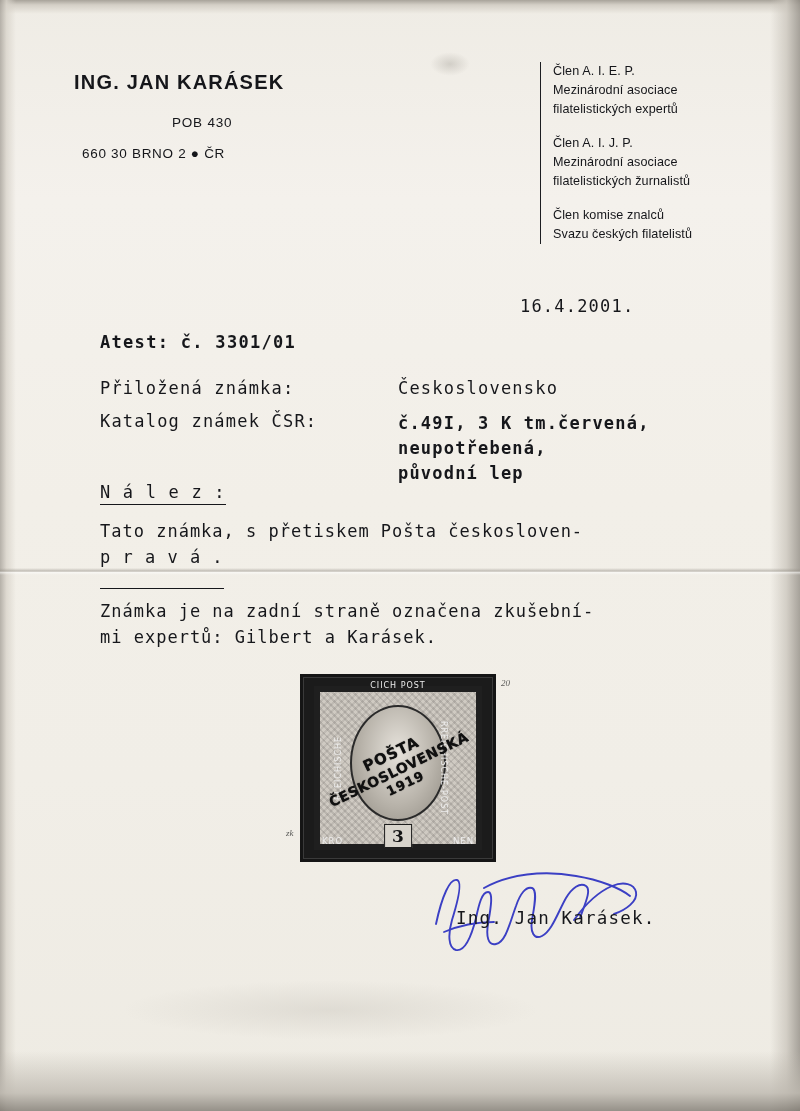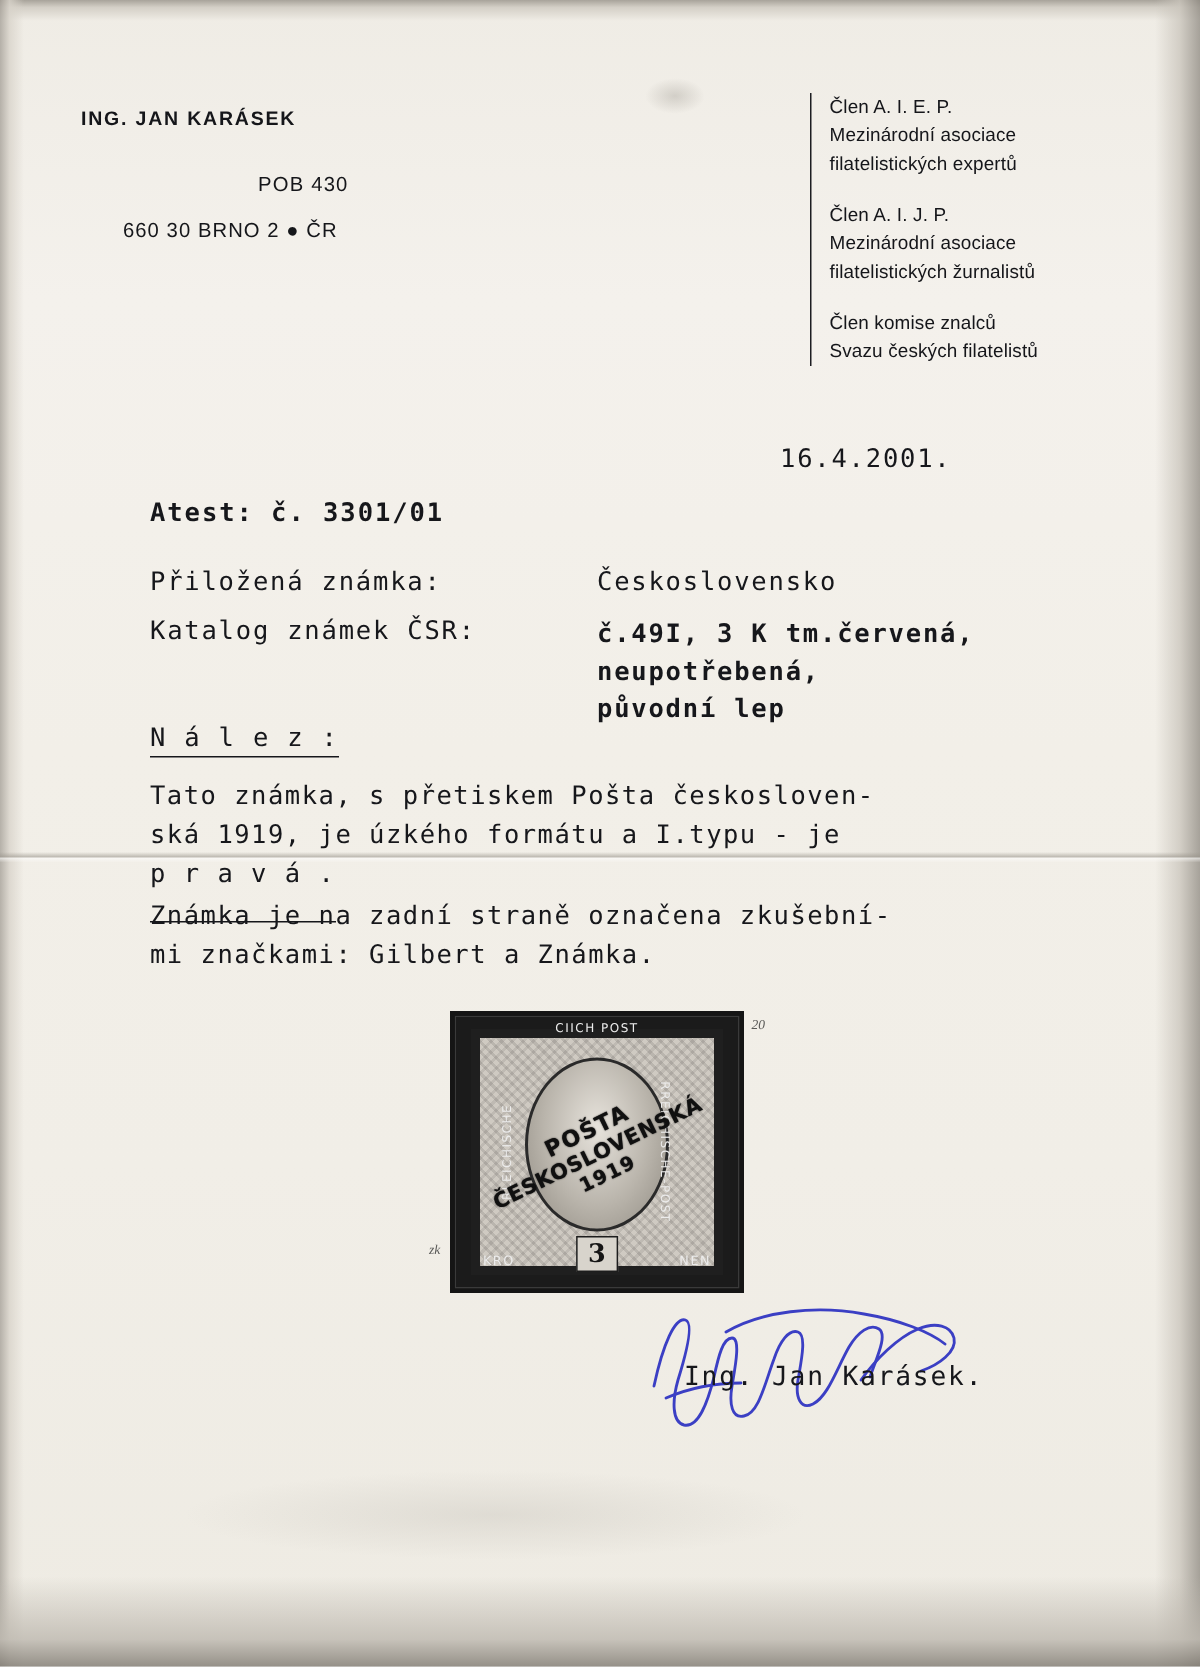--- a/index.html
+++ b/index.html
@@ -52,22 +52,22 @@
     position: absolute; left: 430px; top: 52px; width: 40px; height: 24px;
     background: radial-gradient(ellipse at center, rgba(140,135,126,.30) 0%, rgba(140,135,126,0) 70%);
   }
   .blotch2 {
     position: absolute; left: 120px; top: 980px; width: 420px; height: 60px;
     background: radial-gradient(ellipse at center, rgba(150,145,136,.18) 0%, rgba(150,145,136,0) 70%);
   }
 
   
   .lh-name {
-    position: absolute; left: 54px; top: 71px;
-    font-size: 13px; font-weight: bold; letter-spacing: 1.2px;
+    position: absolute; left: 74px; top: 71px;
+    font-size: 20px; font-weight: bold; letter-spacing: 1.2px;
     color: #15161a;
   }
   .lh-pob {
     position: absolute; left: 172px; top: 115px;
     font-size: 13.5px; letter-spacing: .8px; color: #15161a;
   }
   .lh-addr {
     position: absolute; left: 82px; top: 146px;
     font-size: 13.5px; letter-spacing: .7px; color: #15161a;
   }
@@ -241,27 +241,26 @@
   <div class="tw row val2">
     <div>č.49I, 3 K tm.červená,</div>
     <div>neupotřebená,</div>
     <div>původní lep</div>
   </div>
 
   <div class="tw nalez"><u>N á l e z :</u></div>
 
   <div class="tw para1">
     <div>Tato známka, s přetiskem Pošta českosloven-</div>
-    <div>ská 1919, je úzkého formátu a I.typu -  je</div>
     <div class="prava" style="display:inline-block">p r a v á .</div>
   </div>
 
   <div class="tw para2">
     <div>Známka je na zadní straně označena zkušební-</div>
-    <div>mi značkami: Gilbert a Známka.</div>
+    <div>mi expertů: Gilbert a Karásek.</div>
   </div>
 
   <div class="stamp-wrap">
     <div class="stamp-frame"></div>
     <div class="stamp-inner">
       <div class="stamp-oval"></div>
     </div>
     <div class="stamp-text-top">CIICH POST</div>
     <div class="stamp-side-l">RLEICHISCHE</div>
     <div class="stamp-side-r">RREICHISCHE-POST</div>

